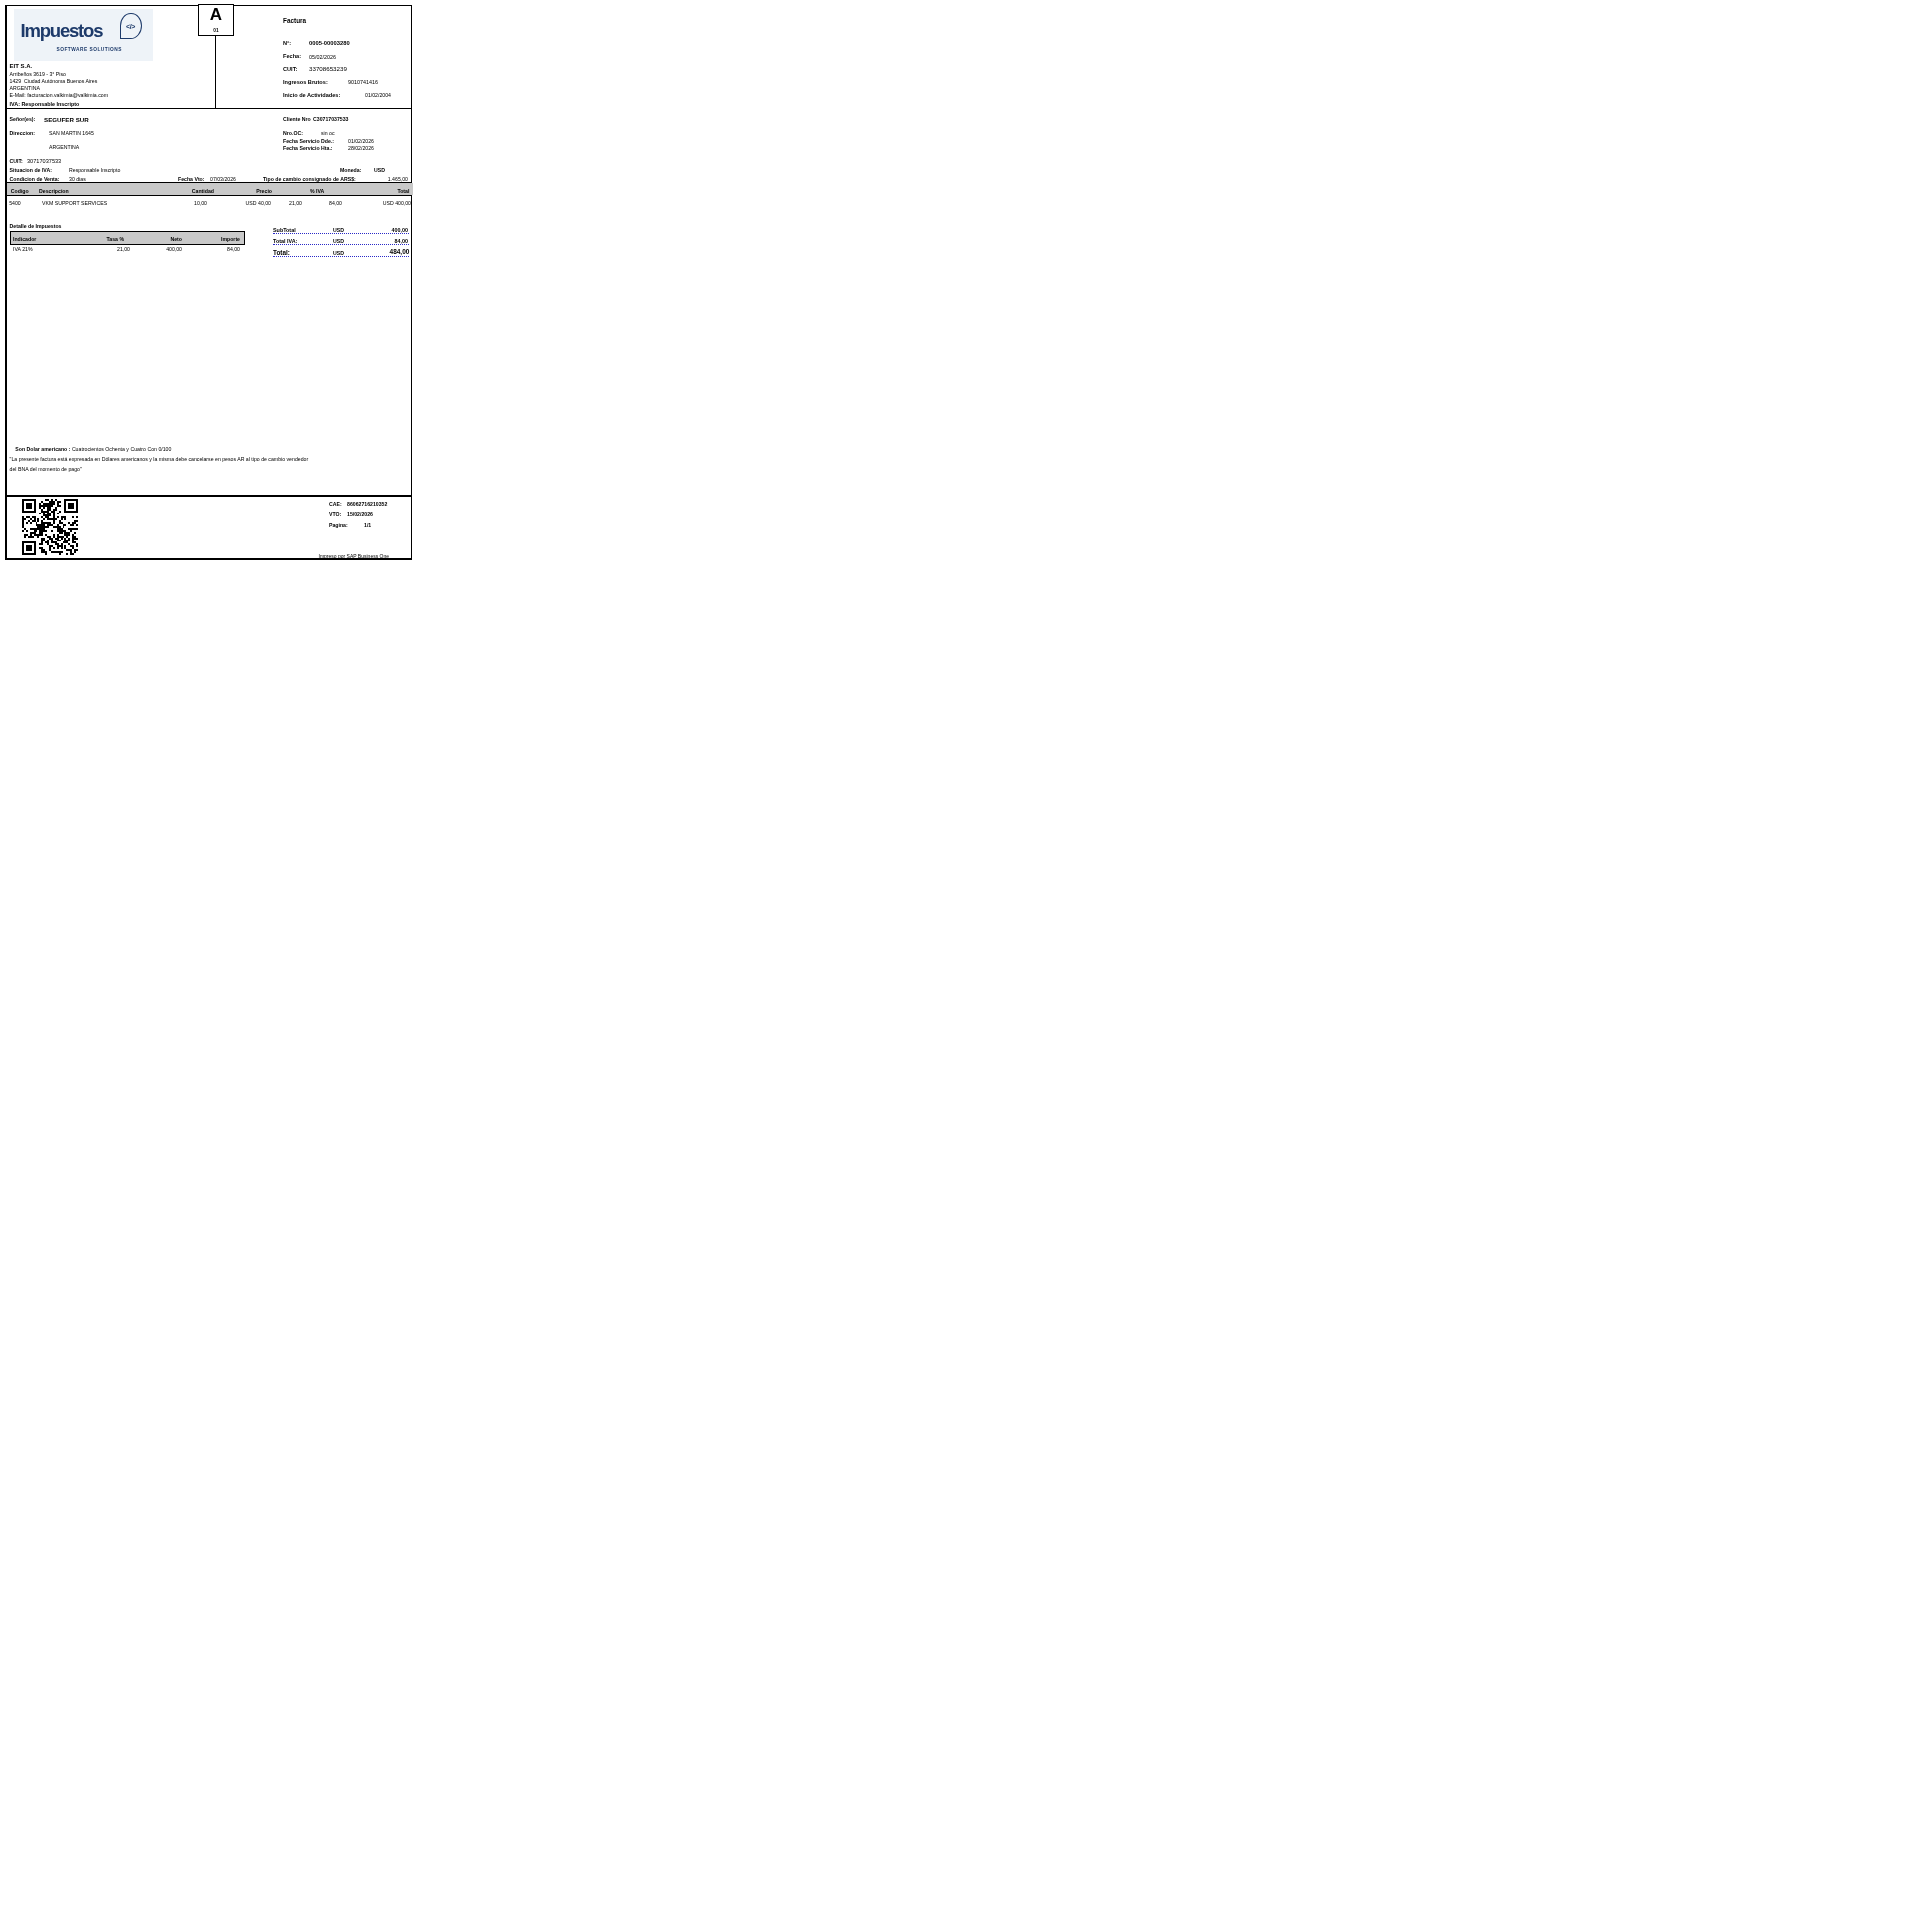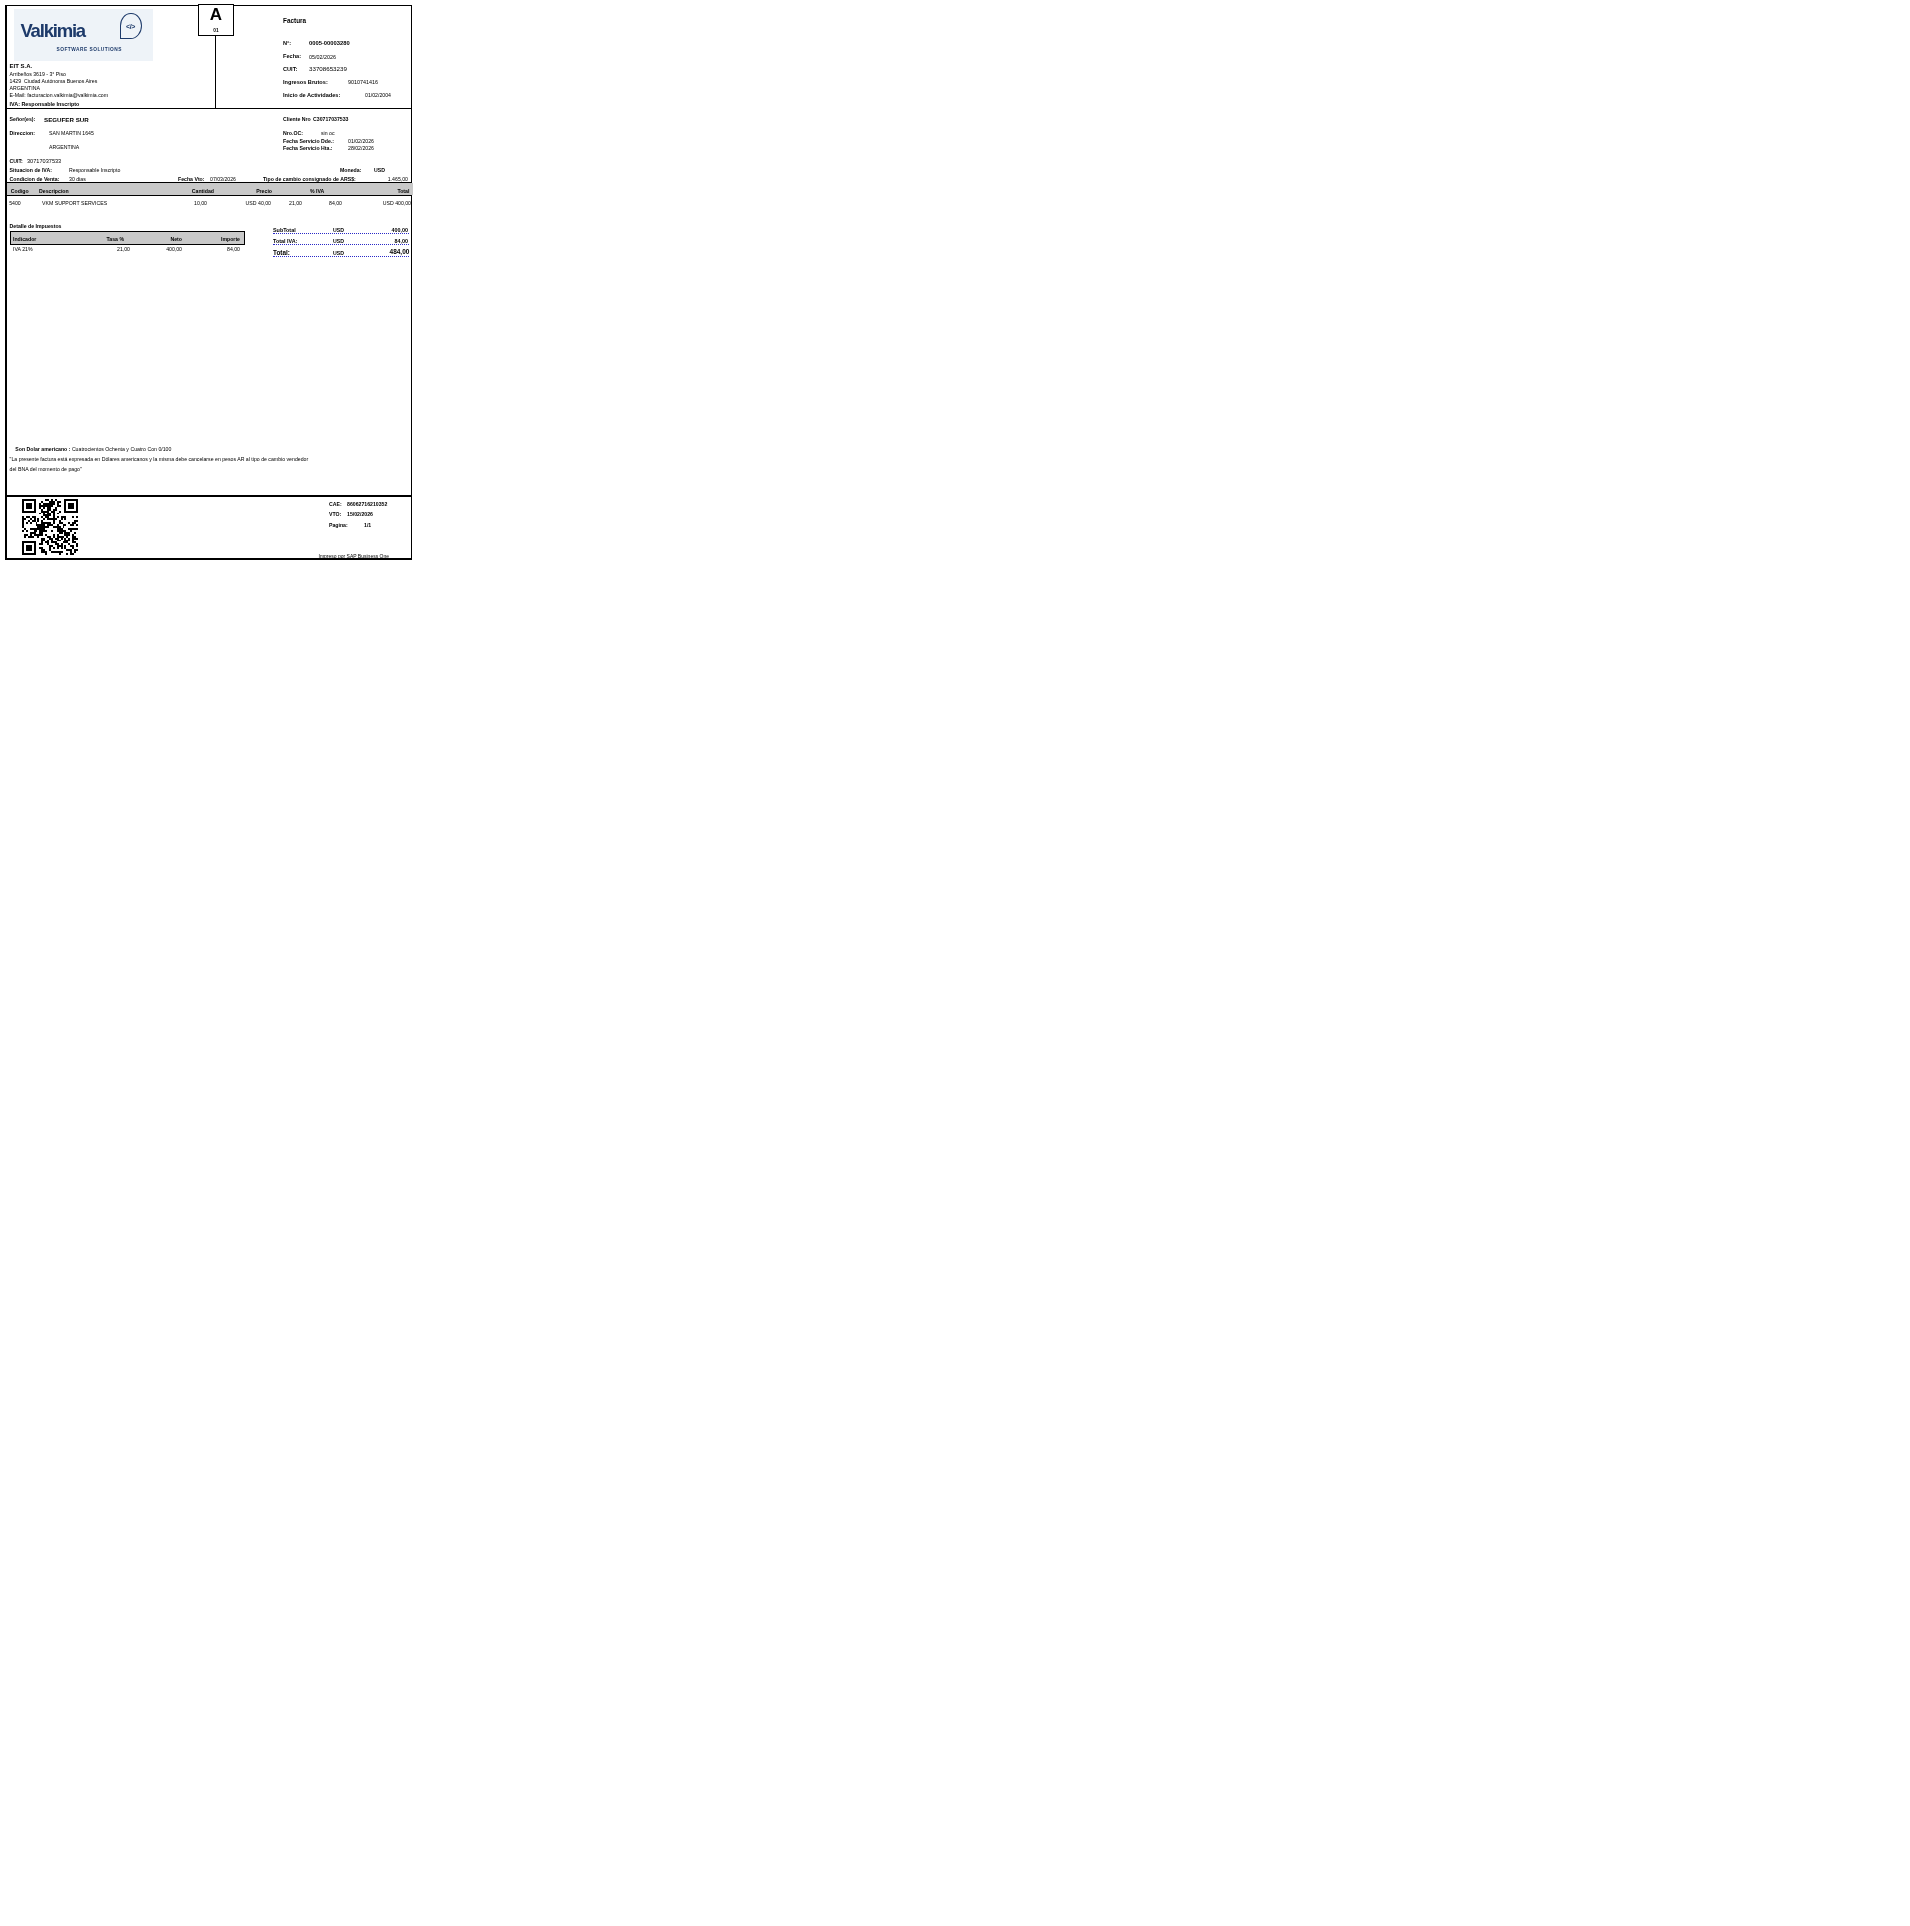--- a/index.html
+++ b/index.html
@@ -38,21 +38,21 @@
 <body>
 
 <div class="page">
 
   <div class="hline" style="left:5.4px;top:5px;width:407px;height:1.2px;"></div>
   <div class="vline" style="left:5.4px;top:5px;width:1.2px;height:555px;"></div>
   <div class="vline" style="left:411px;top:5px;width:1.2px;height:555px;"></div>
   <div class="hline" style="left:5.4px;top:108px;width:407px;height:1.2px;"></div>
 
   <div class="logo-box">
-    <div class="logo-word">Valkimia</div>
+    <div class="logo-word">Impuestos</div>
     <div class="logo-sub">SOFTWARE SOLUTIONS</div>
     <div class="logo-bubble">
       <span>&lt;/&gt;</span>
     </div>
   </div>
 
   <div class="doc-box">
     <div class="doc-letter">A</div>
     <div class="doc-code">01</div>
   </div>

